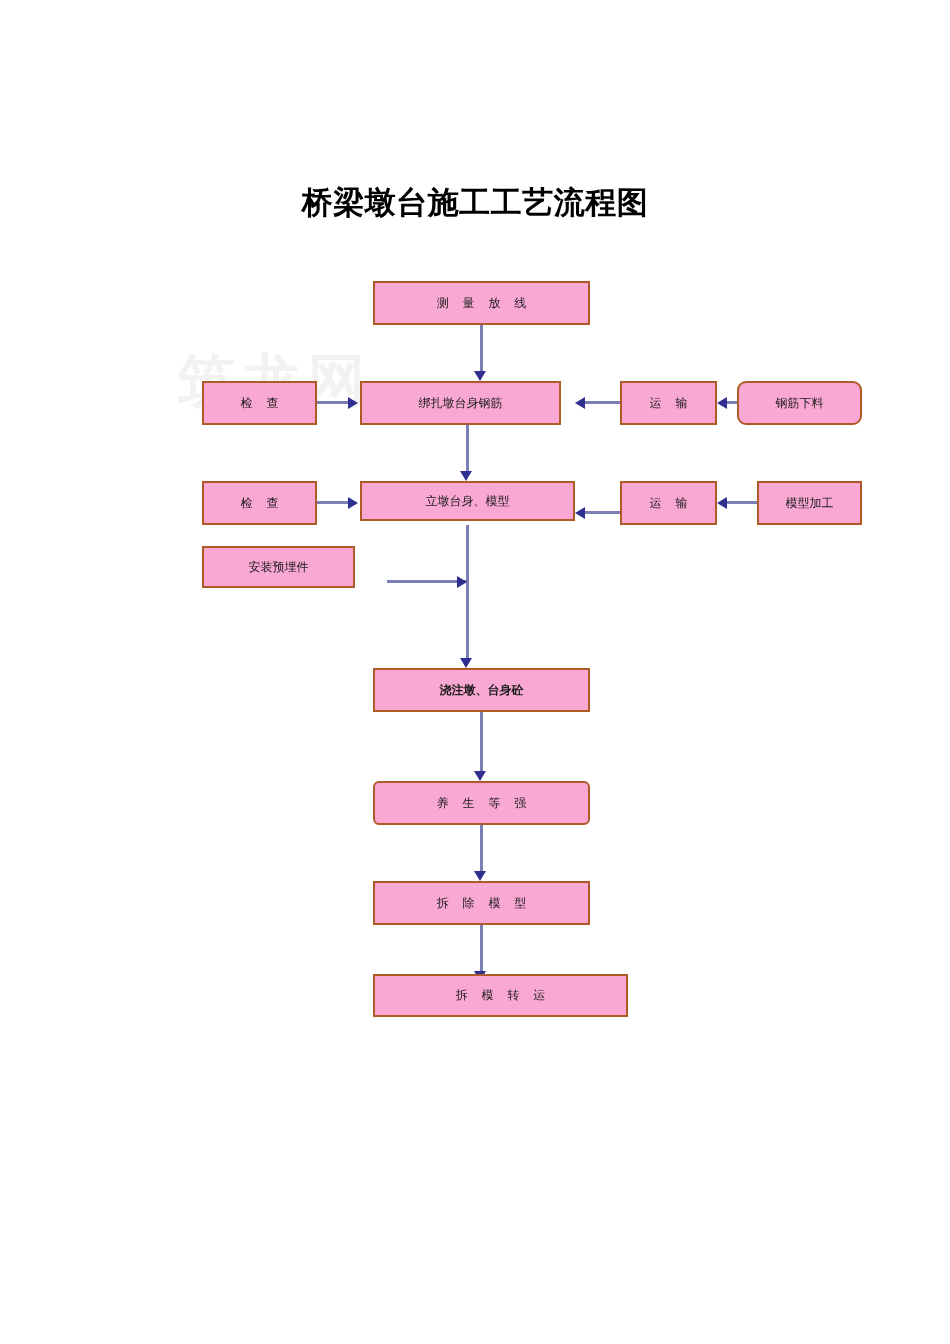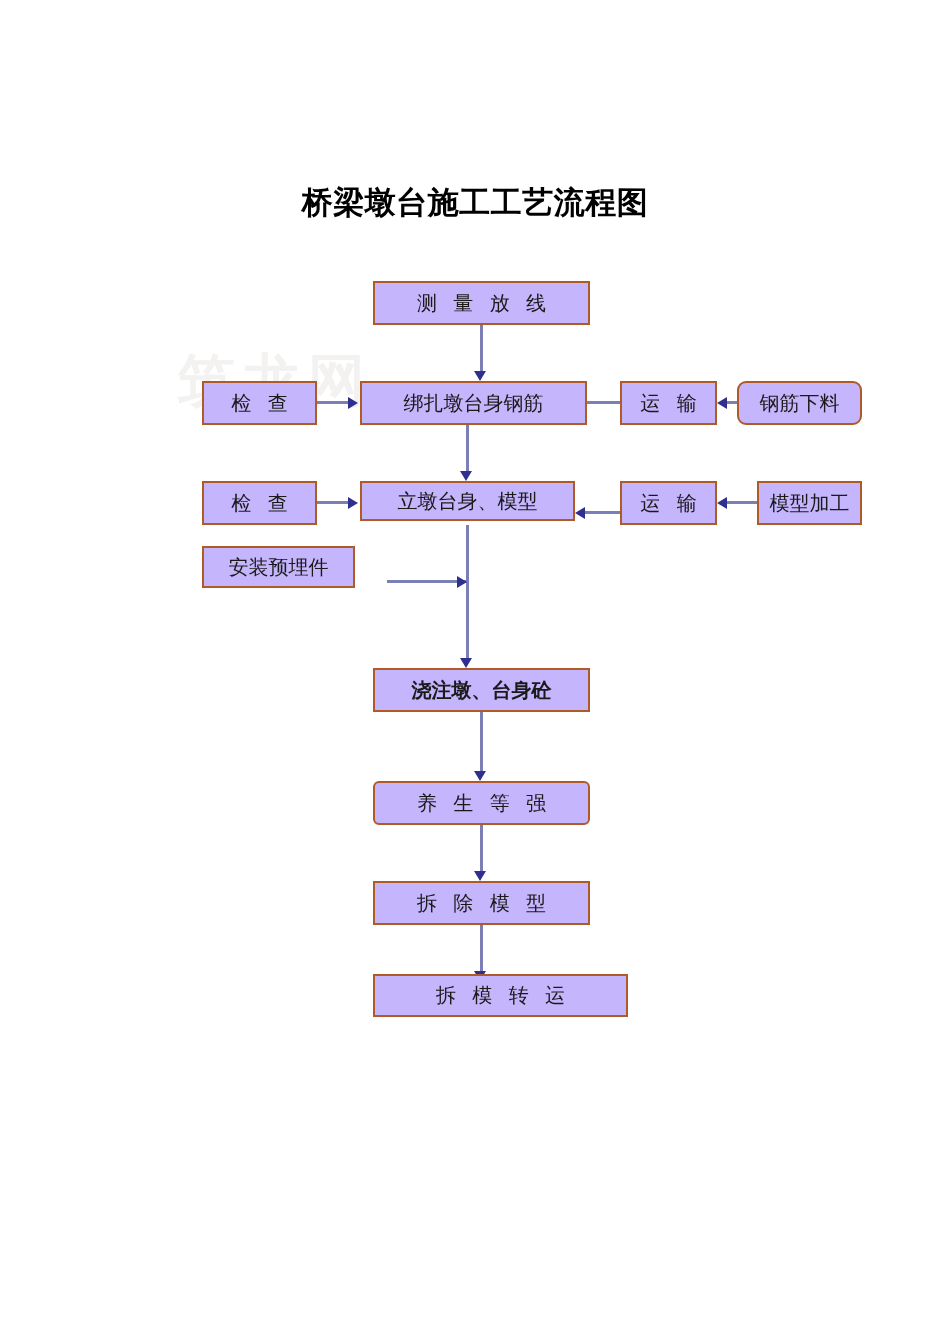--- a/index.html
+++ b/index.html
@@ -53,26 +53,26 @@
     color: #000000;
     letter-spacing: 0.5px;
     z-index: 5;
   }
 
   
   .node {
     position: absolute;
     box-sizing: border-box;
     border: 2px solid #b05a28;
-    background: #c4b5fd;
+    background: #f9a8d4;
     display: flex;
     align-items: center;
     justify-content: center;
     font-family: "DejaVu Serif", "Liberation Serif", serif;
-    font-size: 20px;
+    font-size: 12px;
     color: #1a1a1a;
     white-space: nowrap;
     z-index: 4;
   }
   .node.spaced { letter-spacing: 5px; text-indent: 5px; }
 
   
   .vline {
     position: absolute;
     width: 3px;
@@ -113,21 +113,21 @@
 <div id="canvas">
 
   <div class="watermark">筑龙网</div>
 
   <div class="page-title">桥梁墩台施工工艺流程图</div>
 
   <div class="node spaced" style="left:373px; top:281px; width:217px; height:44px;">测 量 放 线</div>
 
   <div class="node spaced" style="left:202px; top:381px; width:115px; height:44px;">检  查</div>
 
-  <div class="node" style="left:360px; top:381px; width:227px; height:44px;">绑扎墩台身钢筋</div>
+  <div class="node" style="left:360px; top:381px; width:201px; height:44px;">绑扎墩台身钢筋</div>
 
   <div class="node spaced" style="left:620px; top:381px; width:97px; height:44px;">运  输</div>
 
   <div class="node" style="left:737px; top:381px; width:125px; height:44px;border-radius:9px;">钢筋下料</div>
 
   <div class="node spaced" style="left:202px; top:481px; width:115px; height:44px;">检  查</div>
 
   <div class="node" style="left:360px; top:481px; width:215px; height:40px;">立墩台身、模型</div>
 
   <div class="node spaced" style="left:620px; top:481px; width:97px; height:44px;">运  输</div>

